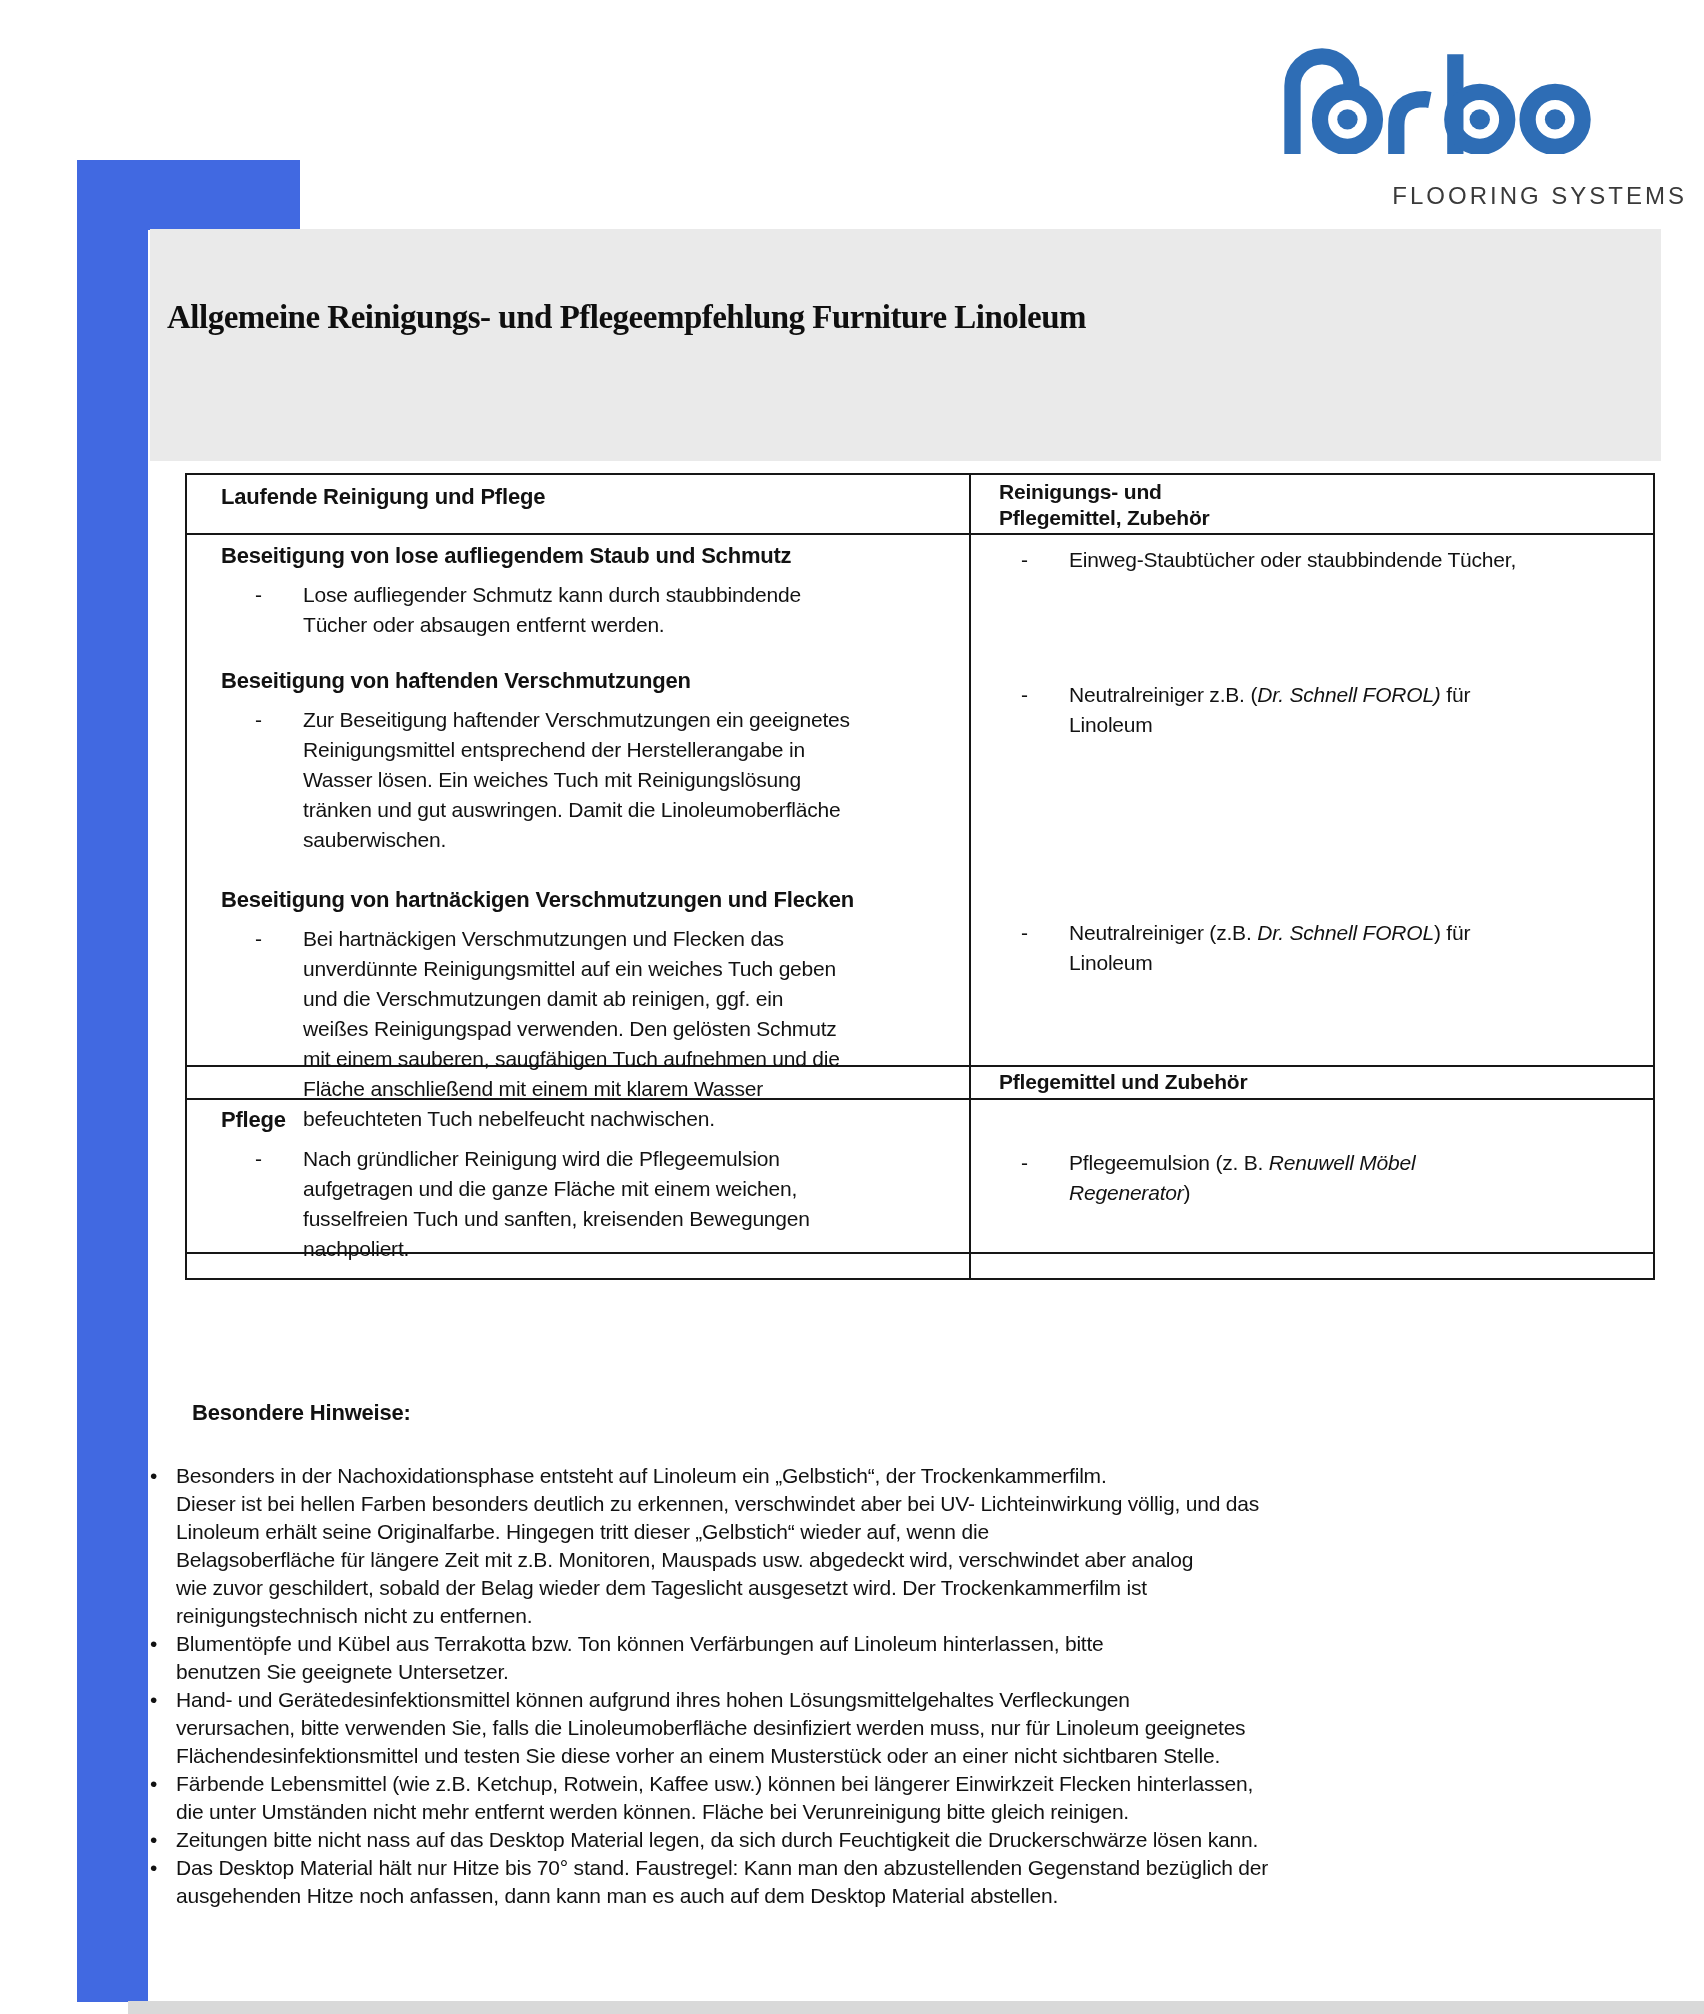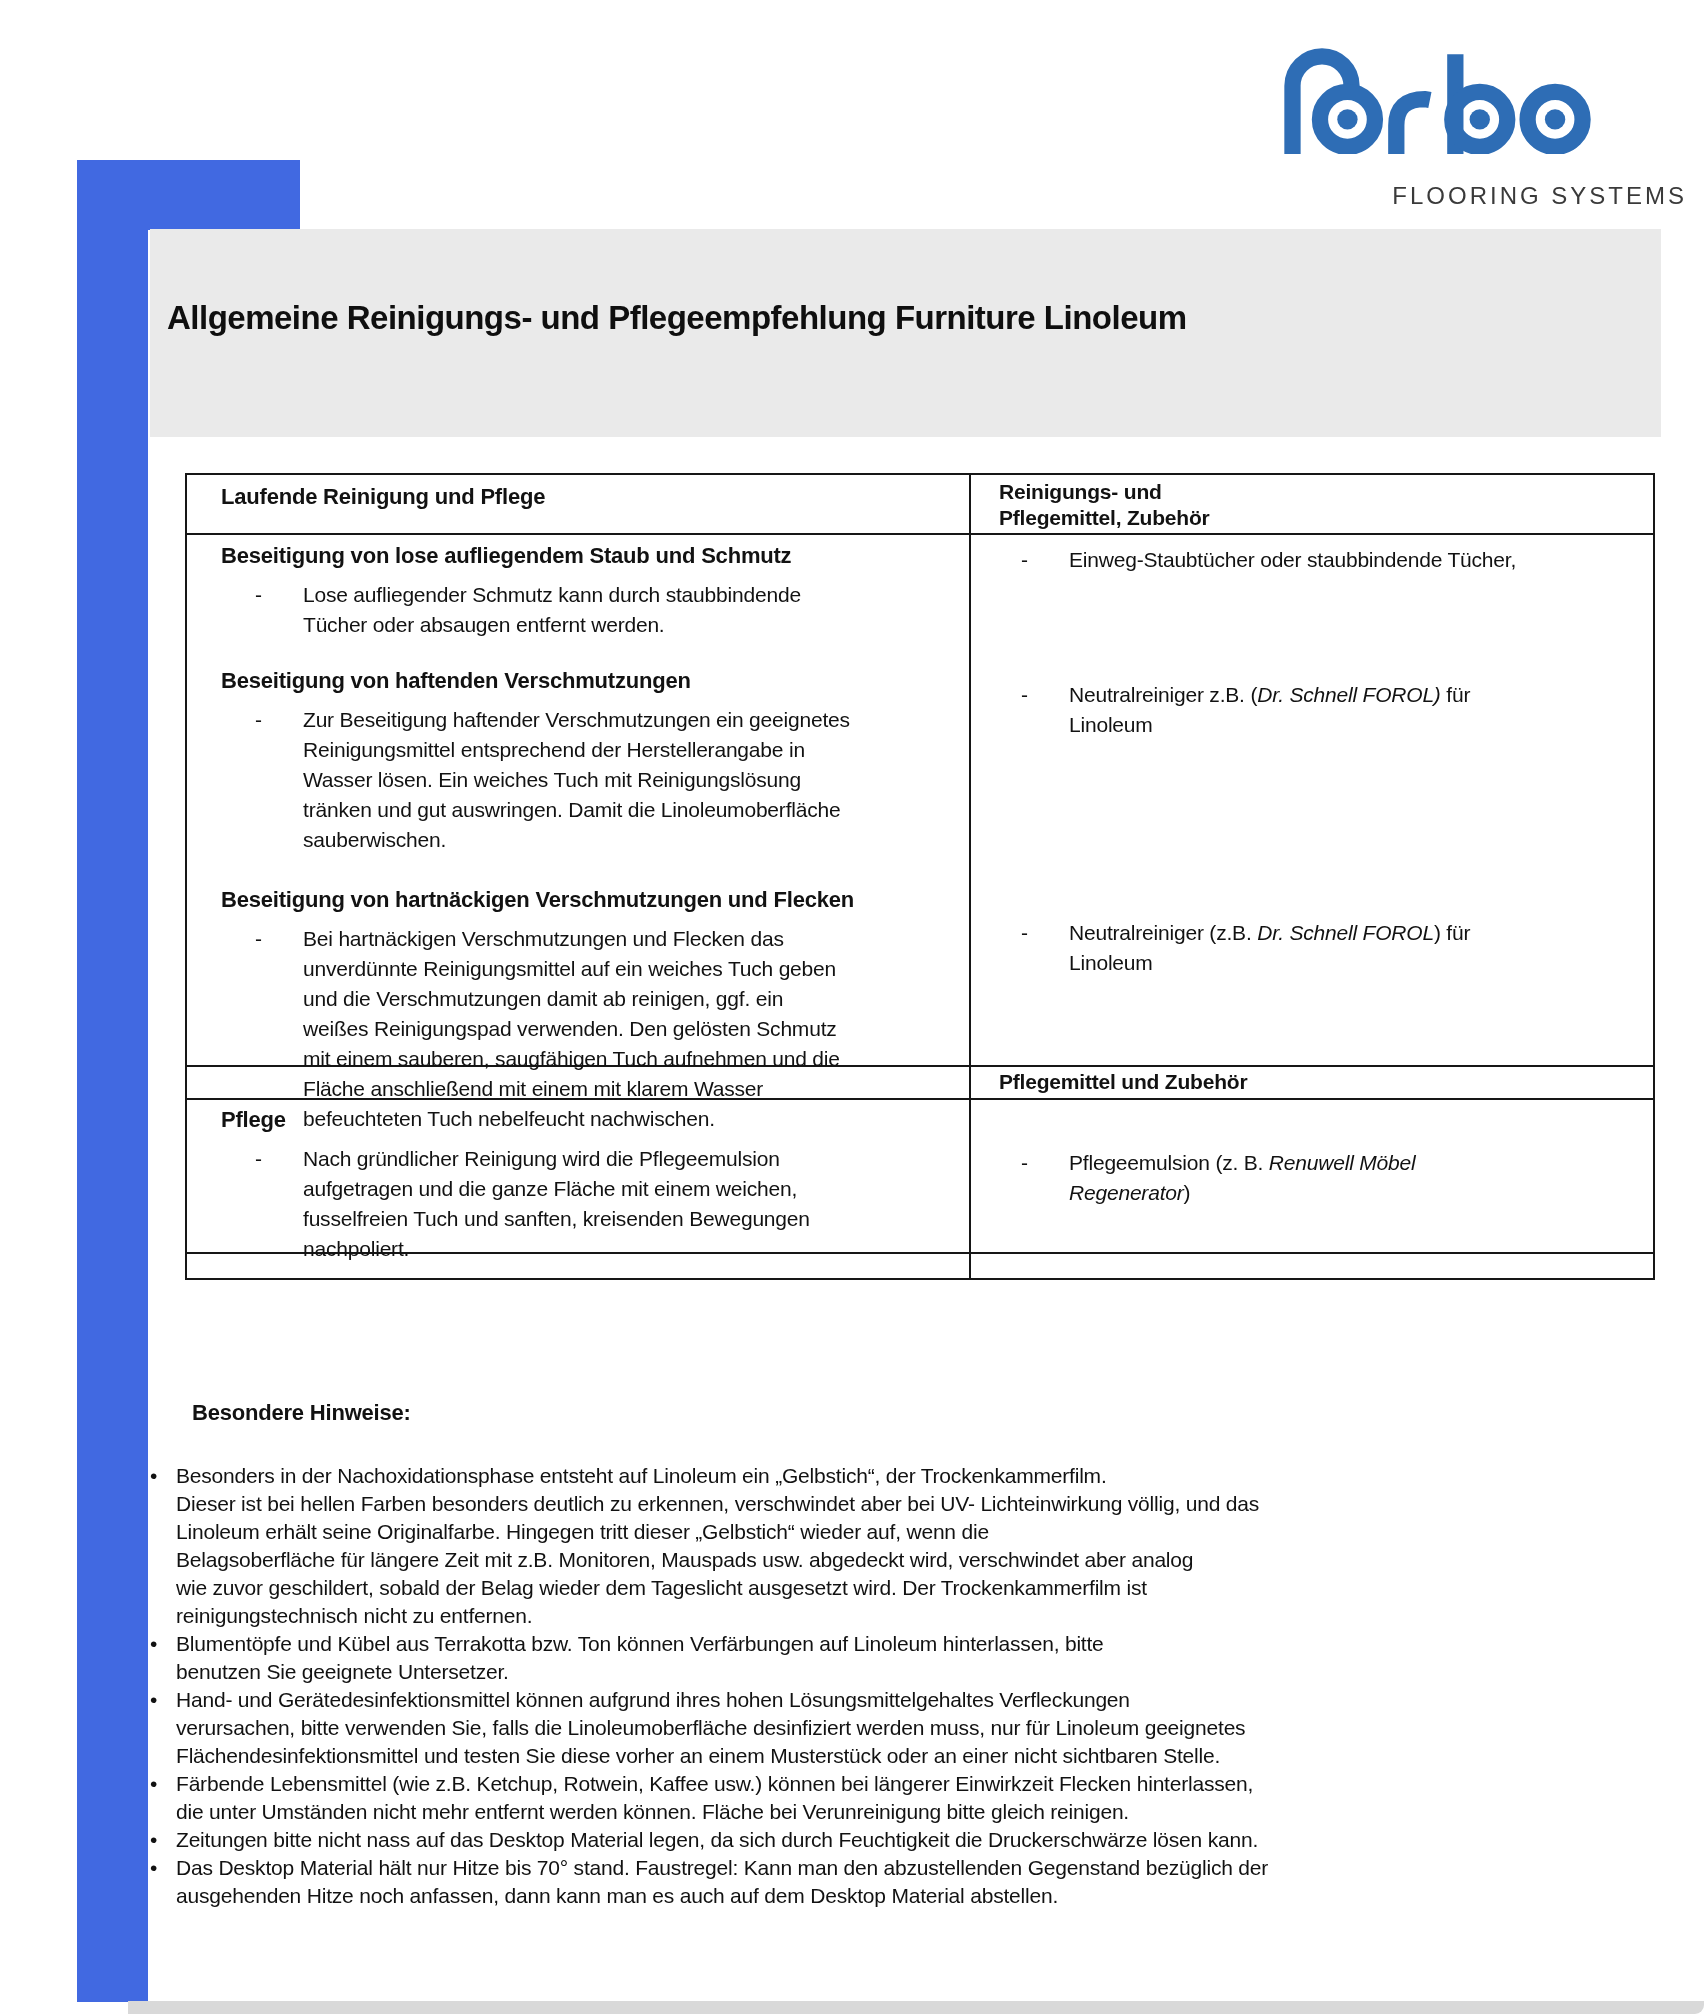--- a/index.html
+++ b/index.html
@@ -1,24 +1,24 @@
 <!DOCTYPE html>
 <html><head>
 <meta charset="utf-8">
 <style>
   html,body{margin:0;padding:0;background:#fff;}
   .page{position:relative;width:1704px;height:2014px;background:#ffffff;overflow:hidden;
-        font-family:"Liberation Sans","DejaVu Sans",sans-serif;color:#121212;letter-spacing:-0.2px;border-radius:9px;}
+        font-family:"Liberation Sans","DejaVu Sans",sans-serif;color:#121212;letter-spacing:-0.2px;}
 
   
   .blue-square{position:absolute;left:77px;top:160px;width:223px;height:70px;background:#4169E1;}
   .blue-bar{position:absolute;left:77px;top:160px;width:71px;height:1842px;background:#4169E1;}
 
   
-  .title-band{position:absolute;left:150px;top:229px;width:1511px;height:208px;background:#EAEAEA;}
+  .title-band{position:absolute;left:150px;top:229px;width:1511px;height:232px;background:#EAEAEA;font-family:Liberation Serif, serif;}
   .doc-title{position:absolute;left:17px;top:70px;font-size:33px;font-weight:bold;letter-spacing:-0.5px;color:#0f0f0f;}
 
   
   .logo-wrap{position:absolute;left:1262px;top:40px;width:425px;}
   .logo-svg{display:block;margin-left:6px;}
   .logo-sub{margin-top:28px;text-align:right;font-size:24px;letter-spacing:3px;color:#3A3A3A;white-space:nowrap;}
   .sr{position:absolute;width:1px;height:1px;overflow:hidden;clip-path:inset(50%);}
 
   
   .doc-table{position:absolute;left:185px;top:473px;width:1470px;border:2px solid #161616;box-sizing:border-box;background:#fff;}

